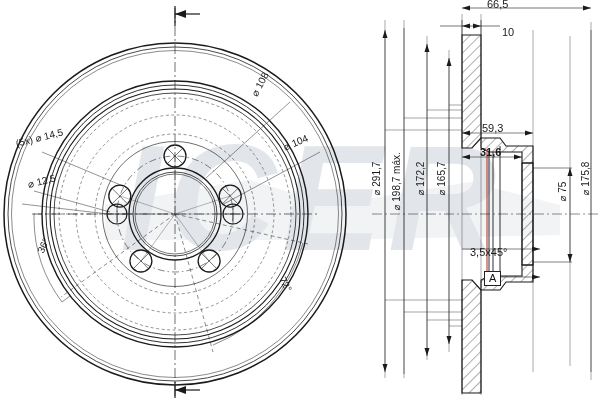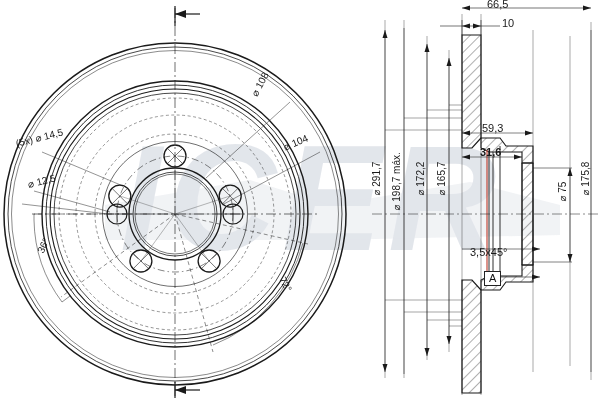--- a/index.html
+++ b/index.html
@@ -283,21 +283,21 @@
   <div class="lbl" style="left:40px;top:247px;transform:rotate(-64deg);transform-origin:left center;">36°</div>
 
   <div class="lbl" style="left:254px;top:90px;transform:rotate(-62deg);transform-origin:left center;">⌀ 108</div>
 
   <div class="lbl" style="left:284px;top:142px;transform:rotate(-23deg);transform-origin:left center;">⌀ 104</div>
 
   <div class="lbl" style="left:282px;top:272px;transform:rotate(62deg);transform-origin:left center;">72°</div>
 
   <div class="lbl bg" style="left:487px;top:-2px;">66,5</div>
 
-  <div class="lbl bg" style="left:502px;top:17px;">10</div>
+  <div class="lbl bg" style="left:502px;top:26px;">10</div>
 
   <div class="lbl" style="left:376px;top:190px;transform:rotate(-90deg);transform-origin:left center;">⌀ 291,7</div>
 
   <div class="lbl" style="left:396px;top:205px;transform:rotate(-90deg);transform-origin:left center;">⌀ 198,7 máx.</div>
 
   <div class="lbl" style="left:420px;top:190px;transform:rotate(-90deg);transform-origin:left center;">⌀ 172,2</div>
 
   <div class="lbl" style="left:441px;top:190px;transform:rotate(-90deg);transform-origin:left center;">⌀ 165,7</div>
 
   <div class="lbl bg" style="left:482px;top:122px;">59,3</div>

